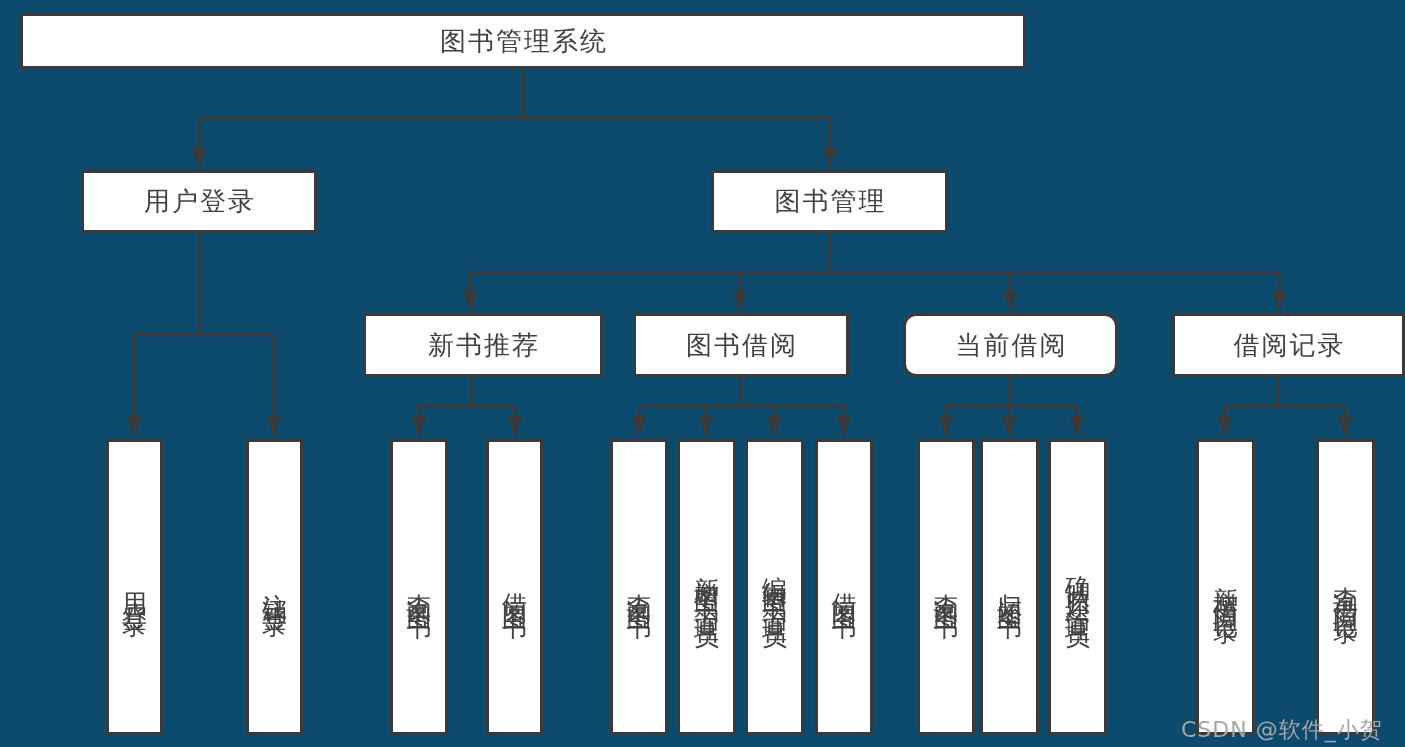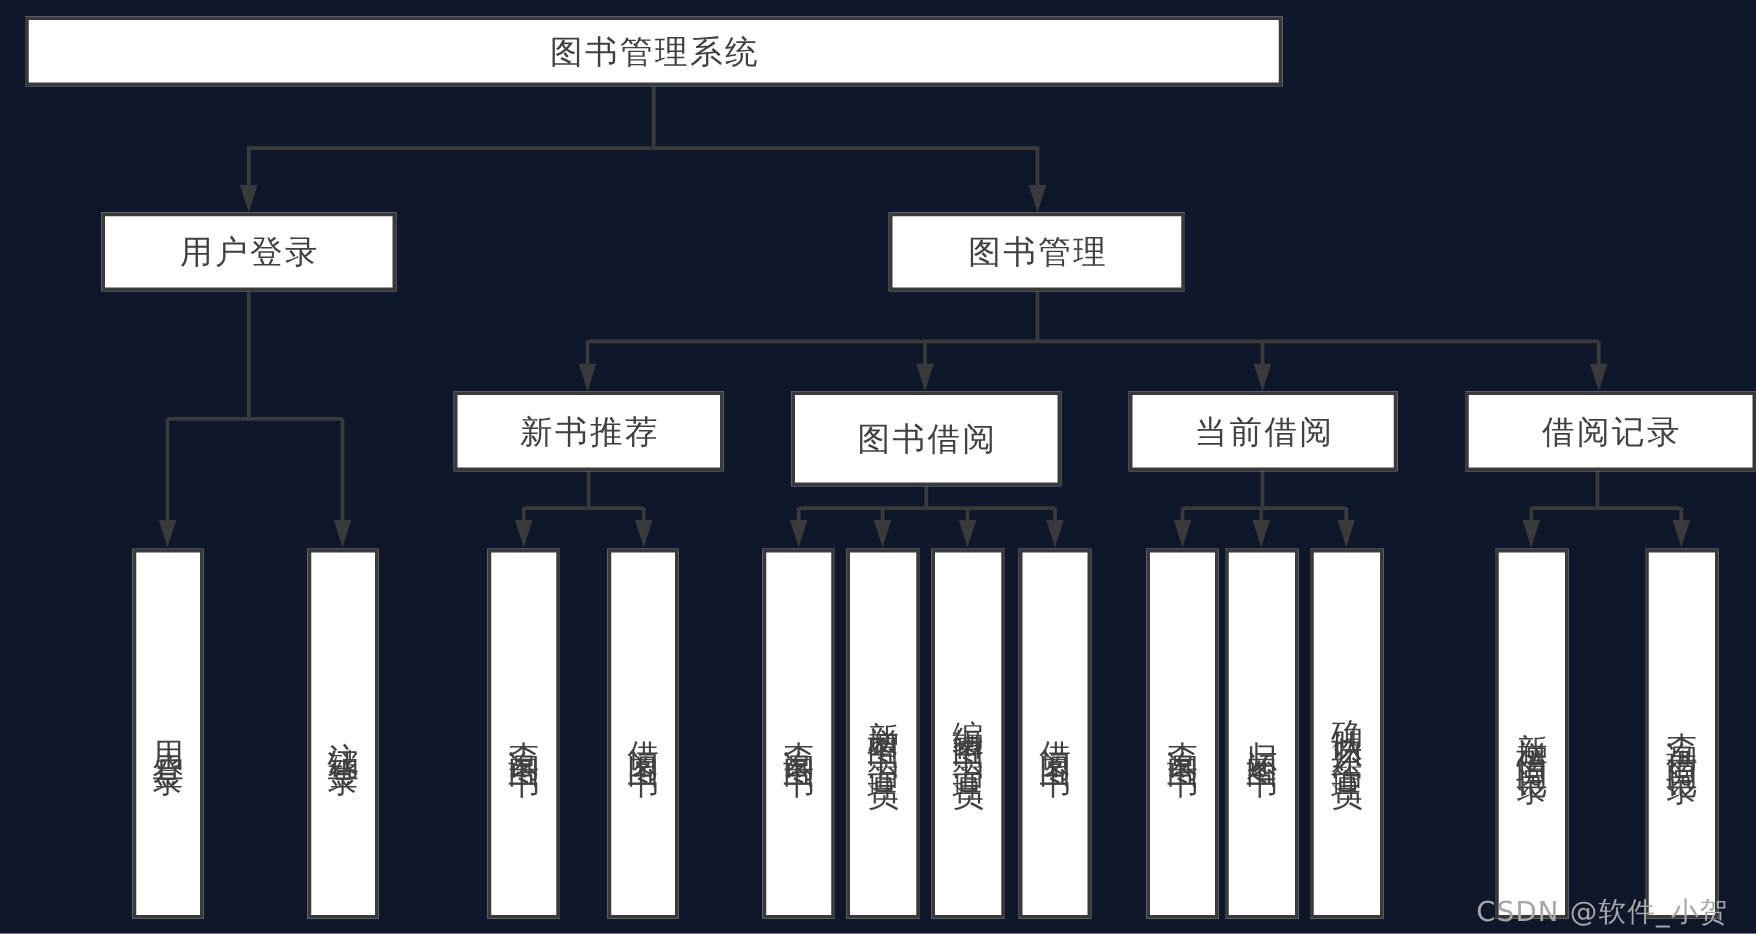--- a/index.html
+++ b/index.html
@@ -5,21 +5,21 @@
   html, body {
     margin: 0;
     padding: 0;
     background: #ffffff;
     font-family: "DejaVu Sans", sans-serif;
   }
   .canvas {
     position: relative;
     width: 1405px;
     height: 747px;
-    background: #0f172a;
+    background: #0c4a6e;
     overflow: hidden;
   }
   .connector-layer {
     position: absolute;
     left: 0;
     top: 0;
     width: 1405px;
     height: 747px;
     pointer-events: none;
   }
@@ -109,27 +109,27 @@
     <span class="hlabel">图书管理系统</span>
   </div>
 
   <div class="node" style="left:81px; top:170px; width:236px; height:63px;">
     <span class="hlabel">用户登录</span>
   </div>
   <div class="node" style="left:711px; top:170px; width:237px; height:63px;text-align:right;">
     <span class="hlabel">图书管理</span>
   </div>
 
-  <div class="node" style="left:363px; top:313px; width:216px; height:64px;text-align:center;">
+  <div class="node" style="left:363px; top:313px; width:240px; height:64px;text-align:center;">
     <span class="hlabel">新书推荐</span>
   </div>
-  <div class="node" style="left:633px; top:313px; width:216px; height:76px;">
+  <div class="node" style="left:633px; top:313px; width:216px; height:64px;">
     <span class="hlabel">图书借阅</span>
   </div>
-  <div class="node" style="left:903px; top:313px; width:215px; height:64px;">
+  <div class="node" style="left:903px; top:313px; width:215px; height:64px;border-radius:13px;">
     <span class="hlabel">当前借阅</span>
   </div>
   <div class="node" style="left:1172px; top:313px; width:233px; height:64px;">
     <span class="hlabel">借阅记录</span>
   </div>
 
   <div class="node leaf" style="left:106px; top:439px; width:57px; height:296px;">
     <span class="vlabel">用户登录</span>
   </div>
   <div class="node leaf" style="left:246px; top:439px; width:57px; height:296px;">

